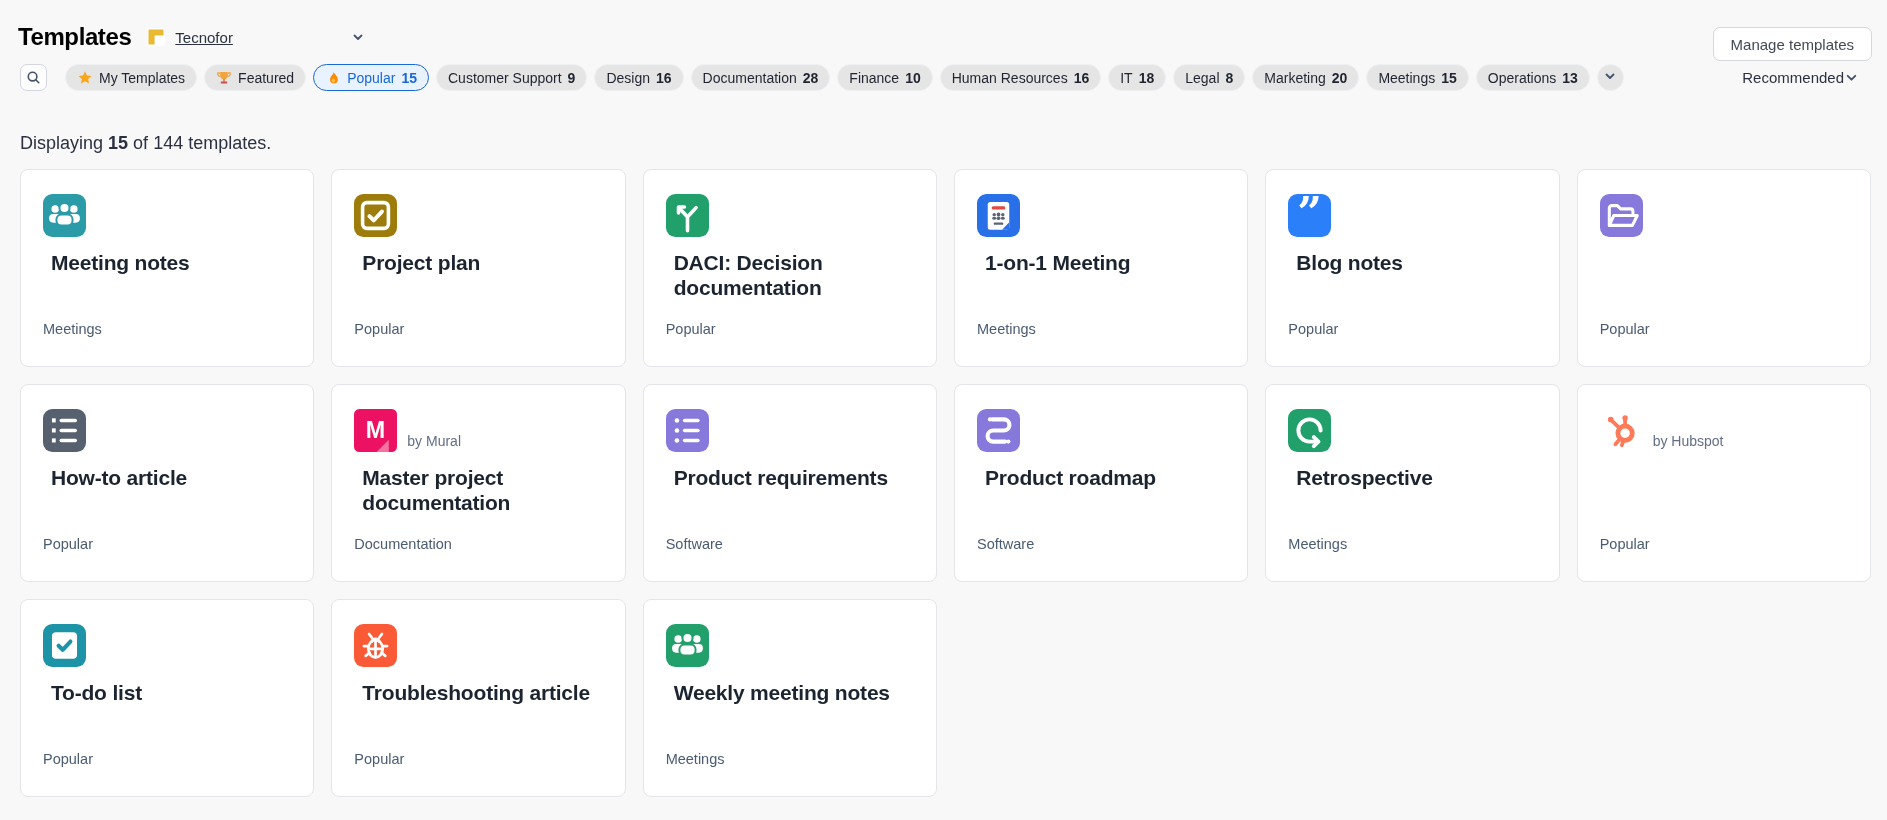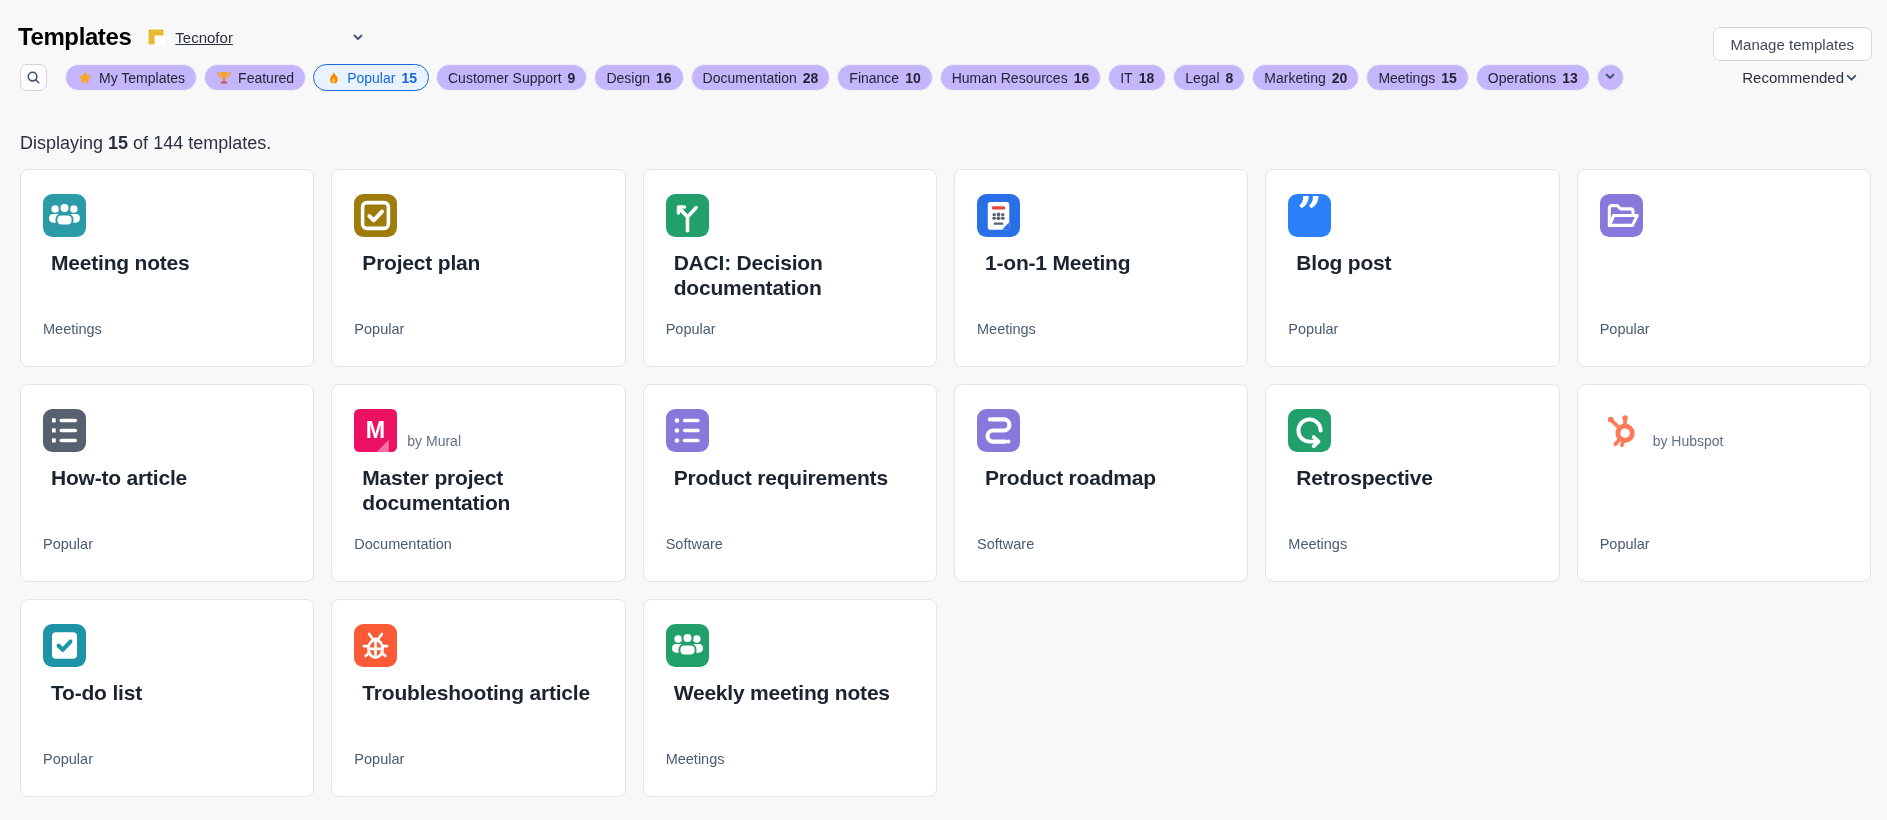--- a/index.html
+++ b/index.html
@@ -26,21 +26,21 @@
   
   .filter-row{display:flex;align-items:center;margin-top:10px;padding:0 28px 0 20px;}
   .search-btn{
     width:27px;height:27px;box-sizing:border-box;border:1px solid #d5d7de;border-radius:7px;
     background:#fdfdfd;display:flex;align-items:center;justify-content:center;
     margin-right:18px;cursor:pointer;flex:0 0 auto;padding:0;
   }
   .chips{display:flex;align-items:center;gap:7px;flex:1;min-width:0;}
   .chip{
     height:27px;box-sizing:border-box;padding:0 11px;border-radius:14px;
-    background:#c4b5fd;border:1px solid #eef0f2;display:flex;align-items:center;gap:6px;
+    background:#e5e5e5;border:1px solid #eef0f2;display:flex;align-items:center;gap:6px;
     font-size:14px;color:#1f2430;cursor:pointer;white-space:nowrap;
     font-family:"Liberation Sans",sans-serif;
   }
   .chip .cnt{font-weight:bold;}
   .chip.selected{background:#e9f2ff;border-color:#1868db;color:#1868db;}
   .chip.selected .cnt{color:#1868db;}
   .chip-more{width:27px;padding:0;border-radius:50%;justify-content:center;}
   .sort{display:flex;align-items:center;font-size:15px;color:#2b3140;margin-left:18px;cursor:pointer;flex:0 0 auto;}
   
   .summary{margin-top:42px;padding-left:20px;font-size:18px;color:#2b3140;}
@@ -277,21 +277,21 @@
   </article>
 
   <article class="card">
     <div class="iconrow">
       <span class="tile"><svg width="43" height="43" viewBox="0 0 24 24">
             <rect width="24" height="24" rx="5.2" fill="#2B7FF8"></rect>
             <text x="12" y="18.2" text-anchor="middle" font-family="DejaVu Serif, Liberation Serif, serif" font-size="24" font-weight="bold" fill="#fff">”</text>
           </svg></span>
 
     </div>
-    <h3 class="card-title">Blog post</h3>
+    <h3 class="card-title">Blog notes</h3>
     <div class="card-cat">Popular</div>
   </article>
 
   <article class="card">
     <div class="iconrow">
       <span class="tile"><svg width="43" height="43" viewBox="0 0 24 24">
             <rect width="24" height="24" rx="5.2" fill="#8778DB"></rect>
             <g fill="none" stroke="#fff" stroke-width="1.7" stroke-linejoin="round" stroke-linecap="round">
               <path d="M5.2 17.5 V7.8 a1.3 1.3 0 0 1 1.3 -1.3 h3.2 l1.8 1.8 h5.6 a1.3 1.3 0 0 1 1.3 1.3 v1.1"></path>
               <path d="M5.2 17.5 l2.5 -5.5 h13.1 l-2.7 5.5 z"></path>

